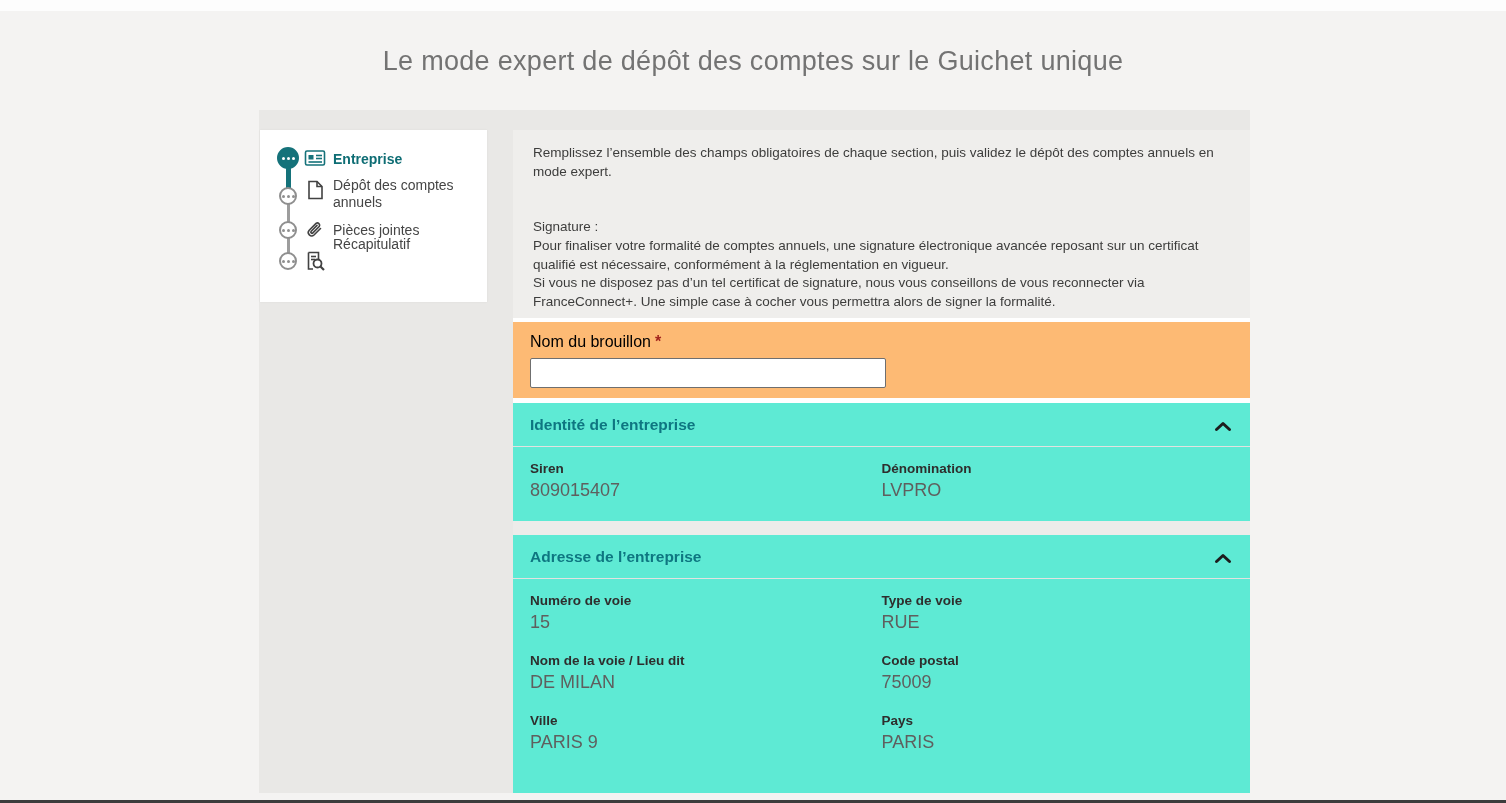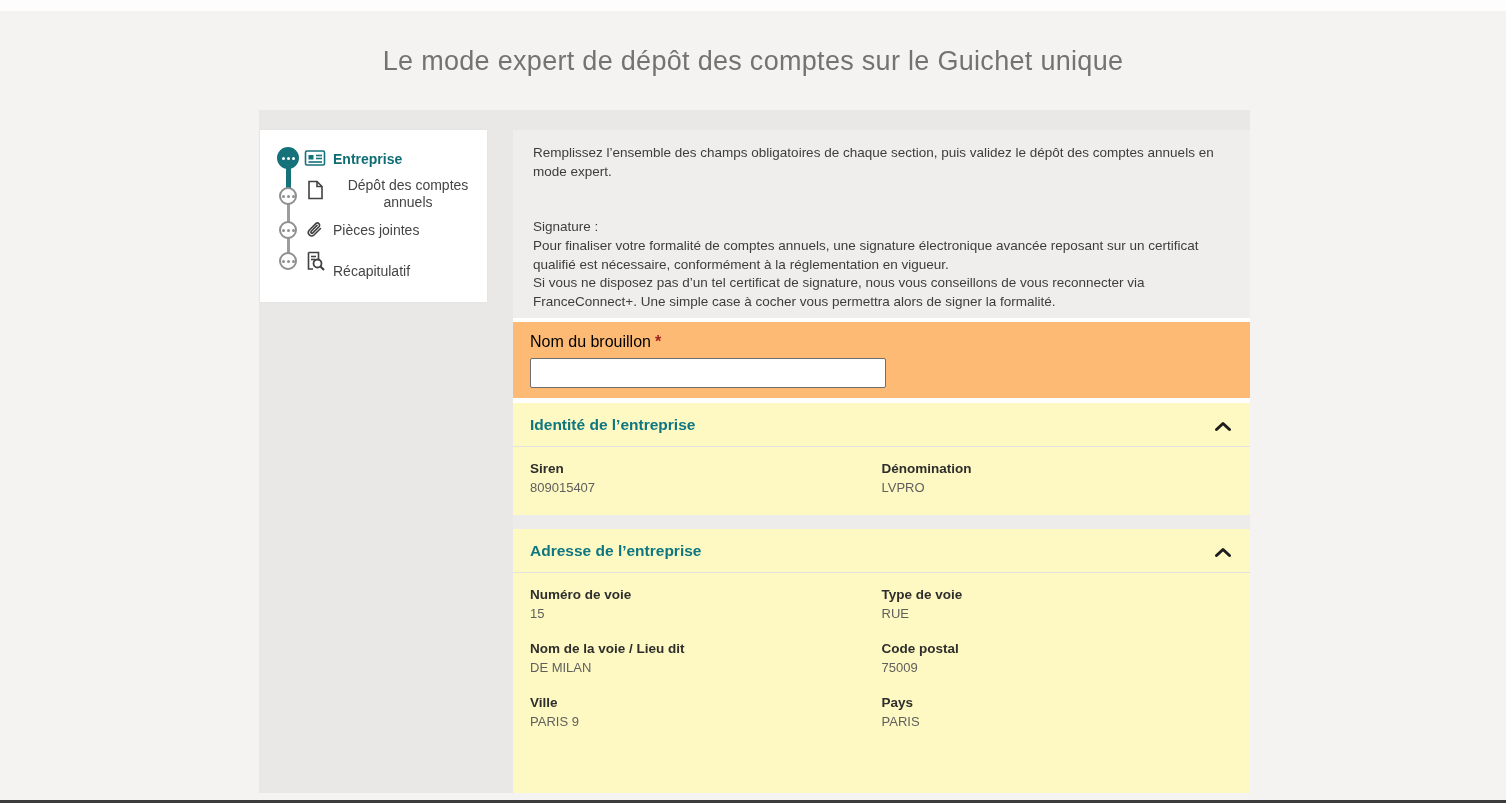--- a/index.html
+++ b/index.html
@@ -43,21 +43,21 @@
   .c2 { left:19px; top:57px; width:18px; height:18px; }
   .c3 { left:19px; top:91px; width:18px; height:18px; }
   .c4 { left:19px; top:122px; width:18px; height:18px; }
   .step-icon { position:absolute; left:44px; width:22px; height:22px; }
   .i1 { top:17px; } .i2 { top:49px; } .i3 { top:89px; } .i4 { top:120px; }
   .step-label {
     position:absolute; left:73px; width:150px;
     font-size:14px; color:#454545; line-height:1.22;
   }
   .l1 { top:21px; color:#0e6d74; font-weight:bold; }
-  .l2 { top:47px;text-align:center; } .l3 { top:92px; } .l4 { top:133px; }
+  .l2 { top:47px; } .l3 { top:92px; } .l4 { top:106px; }
 
   
   .main-col {
     position:absolute; left:254px; top:20px; width:737px; height:663px;
     background:#ffffff; display:flex; flex-direction:column;
   }
   .instructions {
     background:#efeeec; height:188px; padding:14px 20px;
     font-size:13.5px; color:#3d3d3c; line-height:1.4;
   }
@@ -69,35 +69,35 @@
   .required-marker { color:#a2231d; font-weight:bold; margin-left:4px; }
   .draft-input {
     display:block; margin-top:7px; width:356px; height:30px;
     border:1px solid #6f6f6f; background:#ffffff; border-radius:2px;
     font-size:14px; padding:0 8px; font-family:"Liberation Sans", sans-serif;
   }
 
   .white-gap { height:5px; background:#ffffff; }
   .section-gap { height:14px; background:#edecea; }
 
-  .section-card { background:#fef9c3; }
+  .section-card { background:#5eead4; }
   .section-card.grow { flex:1; }
   .section-header {
     position:relative; padding:13px 17px 12px;
     border-bottom:1px solid #e3e2e0;
   }
   .section-title { font-size:15.5px; font-weight:bold; color:#0e7681; }
   .chevron { position:absolute; right:18px; top:15px; }
 
   .section-body {
     padding:14px 17px 20px;
     display:grid; grid-template-columns:1fr 1fr; row-gap:20px;
   }
   .field-label { font-size:13.5px; font-weight:bold; color:#2e2e2d; }
-  .field-value { font-size:13px; color:#5f5f5e; margin-top:4px; }
+  .field-value { font-size:18px; color:#5f5f5e; margin-top:4px; }
 </style>
 </head>
 <body>
 
 <div class="top-strip"></div>
 
 <h1 class="page-title">Le mode expert de dépôt des comptes sur le Guichet unique</h1>
 
 <div class="card">
 

